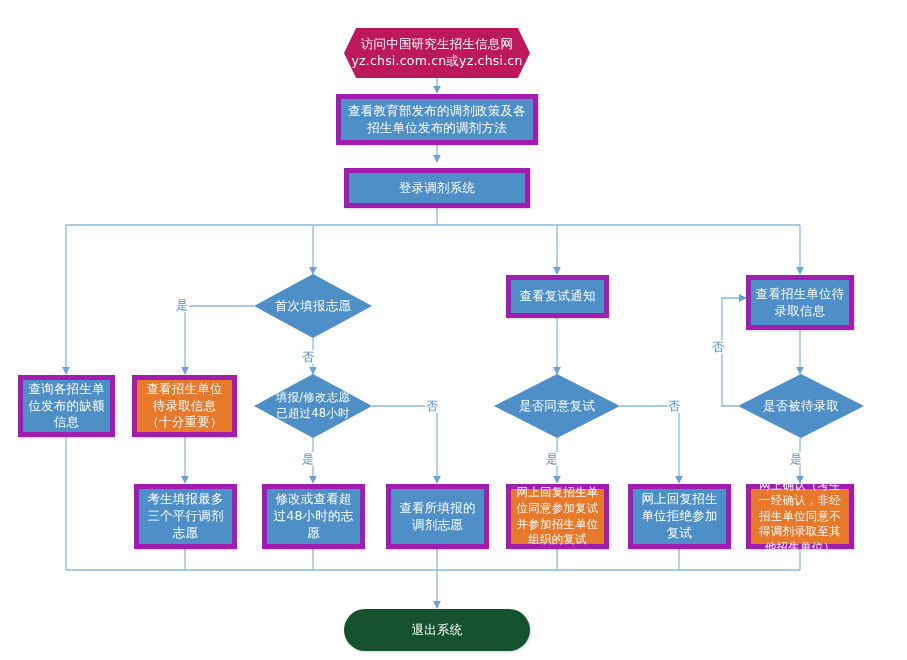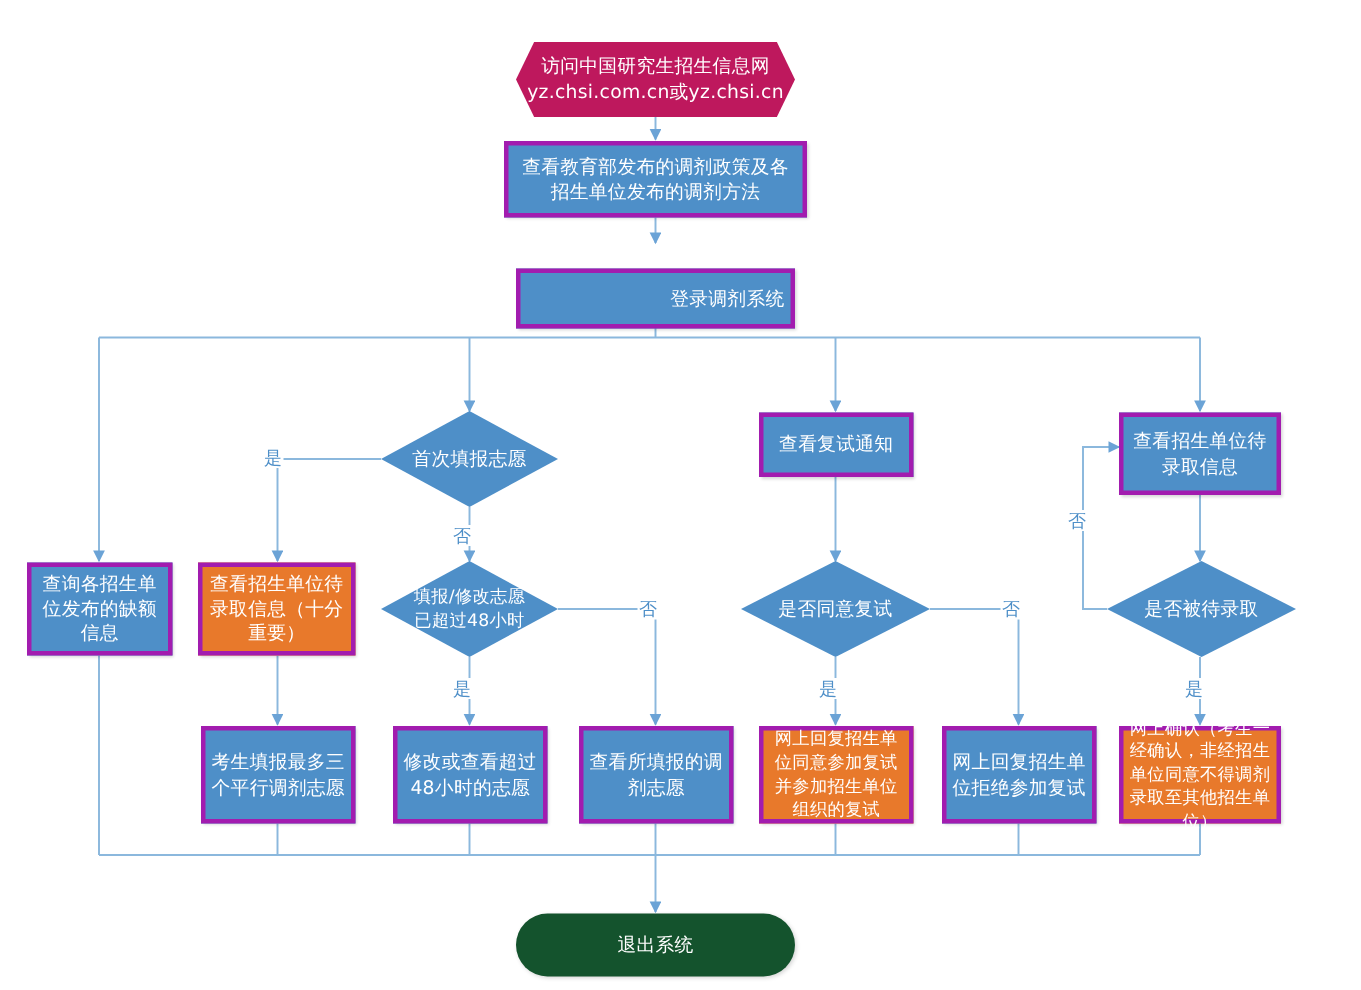--- a/index.html
+++ b/index.html
@@ -33,21 +33,21 @@
     justify-content: center;
     text-align: center;
     color: #ffffff;
     font-size: 12.5px;
     line-height: 1.35;
     letter-spacing: 0.2px;
     padding: 2px 4px;
   }
   .proc {
     background: #4e8fc8;
-    border: 3px solid #a21caf;
+    border: 5px solid #a21caf;
     box-shadow: 1px 1px 2px rgba(0,0,0,0.17);
   }
   .proc.orange {
     background: #e8792b;
   }
   .hexagon {
     background: #be185d;
     clip-path: polygon(6.5% 0%, 93.5% 0%, 100% 50%, 93.5% 100%, 6.5% 100%, 0% 50%);
     border: none;
     box-shadow: none;
@@ -148,21 +148,21 @@
 
   <div class="node hexagon" style="left:344px; top:28px; width:186px; height:50px;">
     <span style="white-space:pre-line;">访问中国研究生招生信息网
 yz.chsi.com.cn或yz.chsi.cn</span>
   </div>
 
   <div class="node proc" style="left:336px; top:94px; width:202px; height:51px;">
     <span>查看教育部发布的调剂政策及各招生单位发布的调剂方法</span>
   </div>
 
-  <div class="node proc" style="left:344px; top:179px; width:186px; height:40px;justify-content:flex-end;">
+  <div class="node proc" style="left:344px; top:168px; width:186px; height:40px;">
     <span>登录调剂系统</span>
   </div>
 
   <div class="node diamond" style="left:254px; top:274px; width:118px; height:64px;">
     <span class="dshape"></span>
     <span class="dtext">首次填报志愿</span>
   </div>
 
   <div class="node proc" style="left:506px; top:275px; width:103px; height:43px;">
     <span>查看复试通知</span>

